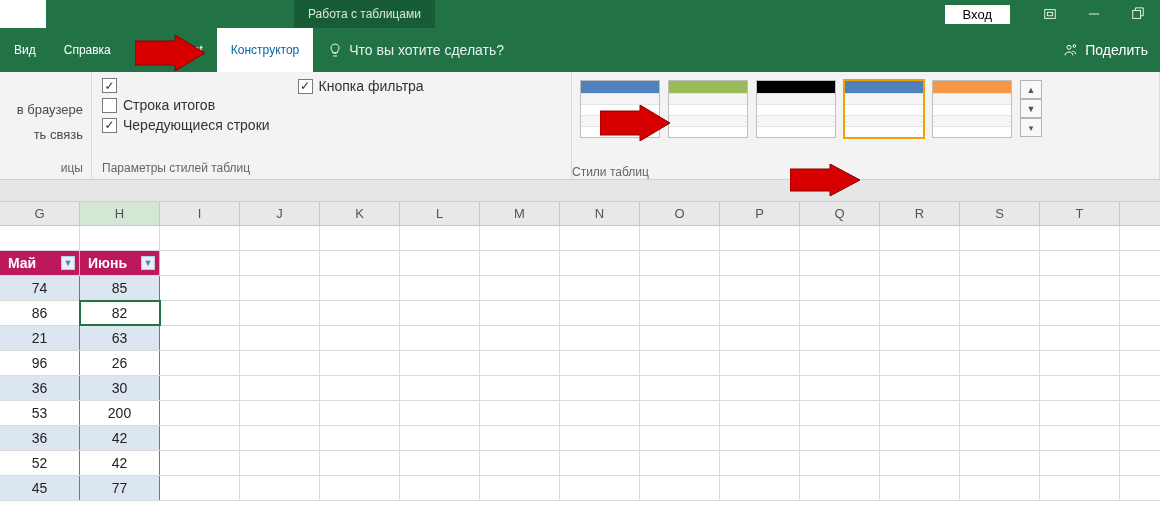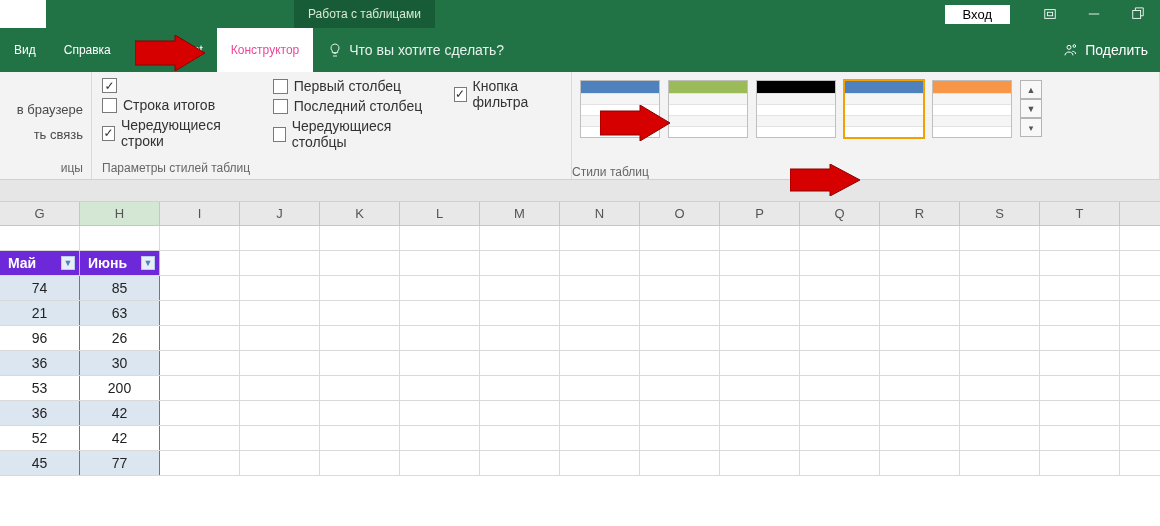--- a/index.html
+++ b/index.html
@@ -9,21 +9,21 @@
   .titlebar { height: 28px; background: #217346; display: flex; align-items: center; position: relative; margin-left: 46px; }
   .contextual { position: absolute; left: 248px; top: 0; height: 28px; display: flex; align-items: center; padding: 0 14px; background: #185c37; color: #d9ead3; font-size: 12px; }
   .win-btns { margin-left: auto; display: flex; align-items: center; gap: 0; }
   .login-btn { background: #fff; color: #000000; padding: 2px 18px; margin-right: 18px; font-size: 13px; border: none; }
   .win-icon { width: 44px; height: 28px; display: flex; align-items: center; justify-content: center; color: #fff; }
   .win-icon svg { width: 14px; height: 14px; }
 
   
   .tabrow { height: 44px; background: #217346; display: flex; align-items: stretch; position: relative; }
   .tab { display: flex; align-items: center; padding: 0 14px; color: #fff; font-size: 12px; }
-  .tab.active { background: #fff; color: #ec4899; }
+  .tab.active { background: #fff; color: #0369a1; }
   .tellme { display: flex; align-items: center; gap: 6px; padding: 0 14px; color: #e6f2ec; font-size: 14px; }
   .tellme svg { width: 16px; height: 16px; }
   .share { margin-left: auto; display: flex; align-items: center; gap: 6px; padding: 0 12px; color: #fff; font-size: 14px; }
   .share svg { width: 16px; height: 16px; }
 
   
   .ribbon { height: 108px; background: #f3f3f3; border-bottom: 1px solid #d0d0d0; display: flex; position: relative; }
   .group { border-right: 1px solid #d9d9d9; padding: 6px 10px 4px; display: flex; flex-direction: column; }
   .group-label { font-size: 12px; color: #666; margin-top: auto; padding-top: 4px; }
   .stub-left { width: 92px; text-align: right; padding: 6px 8px 4px; display: flex; flex-direction: column; gap: 10px; color: #4a4a4a; font-size: 13px; }
@@ -47,21 +47,21 @@
 
   
   .colhdrs { height: 24px; background: #e8e8e8; border-bottom: 1px solid #c6c6c6; display: flex; }
   .ch { flex: 0 0 80px; border-right: 1px solid #c6c6c6; text-align: center; font-size: 13px; color: #555; line-height: 24px; }
   .ch.sel { background: #d4e6d4; }
 
   
   .grid { position: relative; }
   .grow { display: flex; height: 25px; border-bottom: 1px solid #d9d9d9; }
   .gcell { flex: 0 0 80px; border-right: 1px solid #d9d9d9; text-align: center; font-size: 14px; line-height: 25px; }
-  .tbl-hdr { background: #6d28d9; color: #fff; font-weight: 600; display: flex; align-items: center; justify-content: space-between; padding: 0 4px 0 8px; border-right: 1px solid #a8c0de; }
+  .tbl-hdr { background: #be185d; color: #fff; font-weight: 600; display: flex; align-items: center; justify-content: space-between; padding: 0 4px 0 8px; border-right: 1px solid #a8c0de; }
   .tbl-hdr .dd { width: 14px; height: 14px; background: #e8eef7; color: #4f81bd; display: flex; align-items: center; justify-content: center; font-size: 9px; border: 1px solid #b8cde6; }
   .band-a { background: #dce6f1; }
   .band-b { background: #fff; }
   .tblcell { border-right: 1px solid #ef4444; text-align: center; }
   .active-cell { outline: 2px solid #217346; outline-offset: -1px; background: #fff !important; }
 
   
   .arrow { position: absolute; z-index: 50; }
   .arrow svg { display: block; }
 </style>
@@ -132,34 +132,20 @@
             <span class="chk"></span>
             <span>Строка итогов</span>
           </label>
         <label class="chk-row">
             <span class="chk checked"></span>
             <span>Чередующиеся строки</span>
           </label>
       </div>
       <div class="col">
         <label class="chk-row">
-            <span class="chk"></span>
-            <span>Первый столбец</span>
-          </label>
-        <label class="chk-row">
-            <span class="chk"></span>
-            <span>Последний столбец</span>
-          </label>
-        <label class="chk-row">
-            <span class="chk"></span>
-            <span>Чередующиеся столбцы</span>
-          </label>
-      </div>
-      <div class="col">
-        <label class="chk-row">
             <span class="chk checked"></span>
             <span>Кнопка фильтра</span>
           </label>
       </div>
     </div>
     <div class="group-label">Параметры стилей таблиц</div>
   </div>
 
   <div class="group" style="flex:1;padding:0">
     <div class="style-gallery">
@@ -278,20 +264,36 @@
       <div class="gcell"></div>
       <div class="gcell"></div>
       <div class="gcell"></div>
       <div class="gcell"></div>
       <div class="gcell"></div>
       <div class="gcell"></div>
       <div class="gcell"></div>
       <div class="gcell"></div>
     </div>
     <div class="grow">
+      <div class="gcell tblcell band-b">86</div>
+      <div class="gcell tblcell band-b active-cell">82</div>
+      <div class="gcell"></div>
+      <div class="gcell"></div>
+      <div class="gcell"></div>
+      <div class="gcell"></div>
+      <div class="gcell"></div>
+      <div class="gcell"></div>
+      <div class="gcell"></div>
+      <div class="gcell"></div>
+      <div class="gcell"></div>
+      <div class="gcell"></div>
+      <div class="gcell"></div>
+      <div class="gcell"></div>
+    </div>
+    <div class="grow">
       <div class="gcell tblcell band-a">21</div>
       <div class="gcell tblcell band-a">63</div>
       <div class="gcell"></div>
       <div class="gcell"></div>
       <div class="gcell"></div>
       <div class="gcell"></div>
       <div class="gcell"></div>
       <div class="gcell"></div>
       <div class="gcell"></div>
       <div class="gcell"></div>

